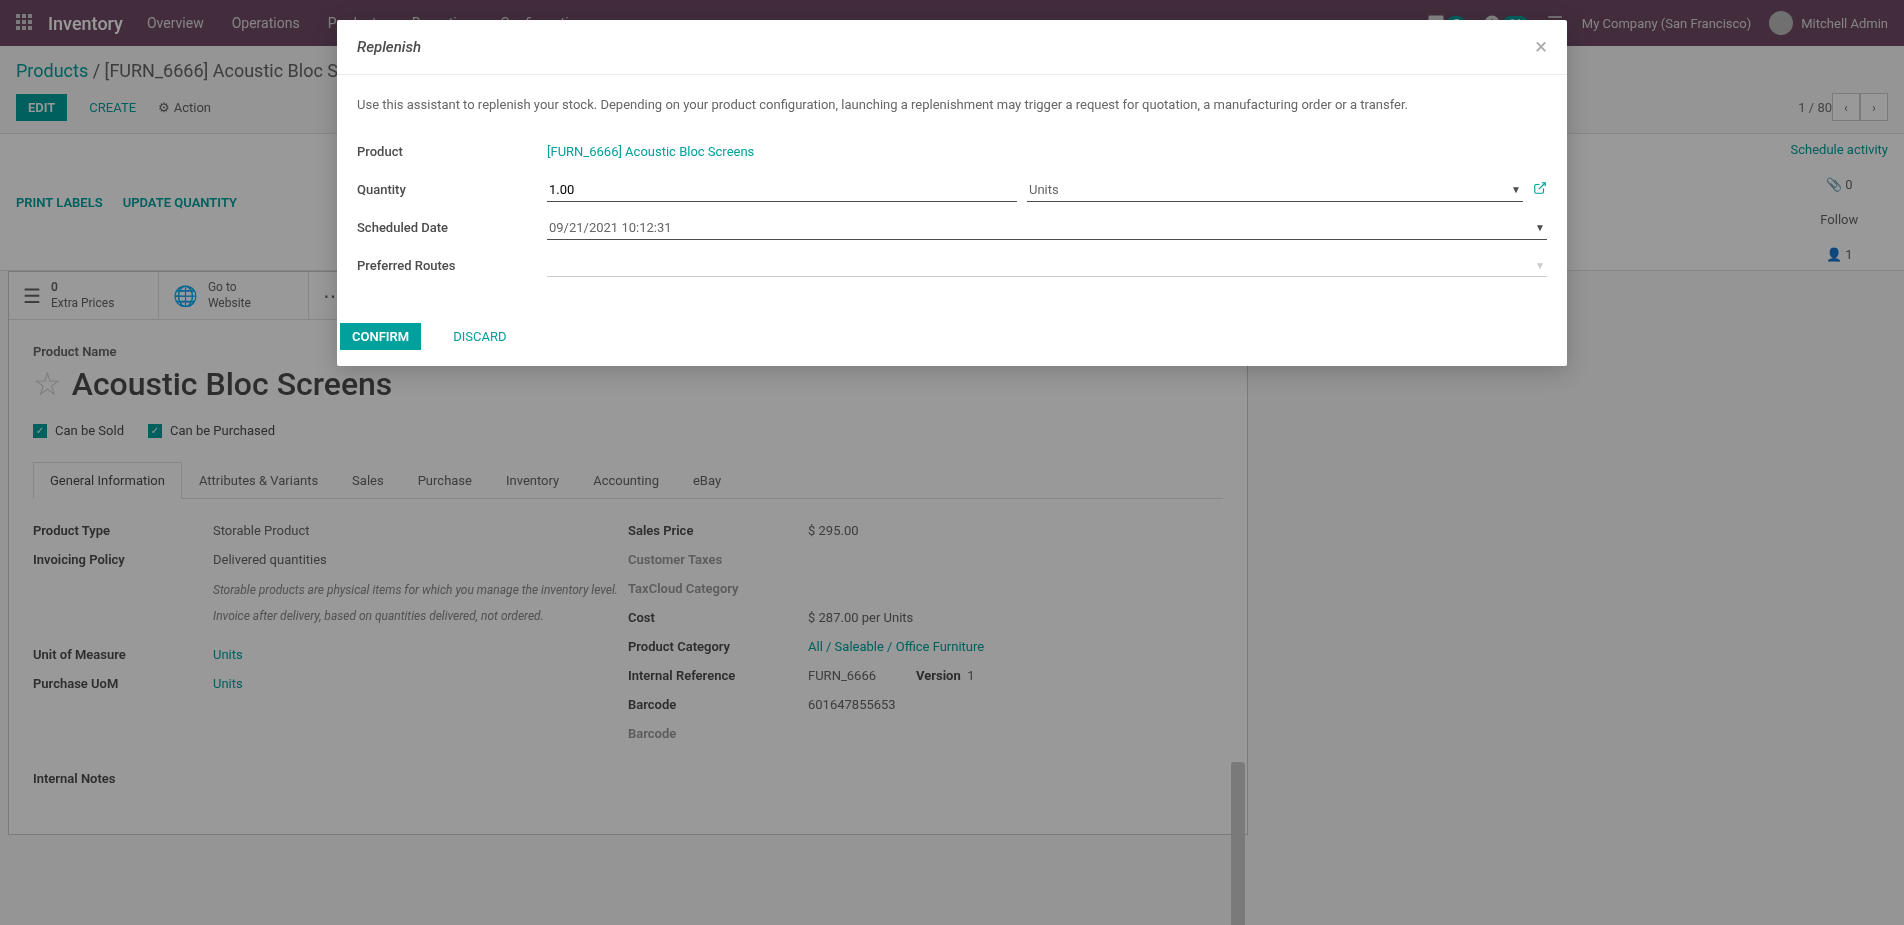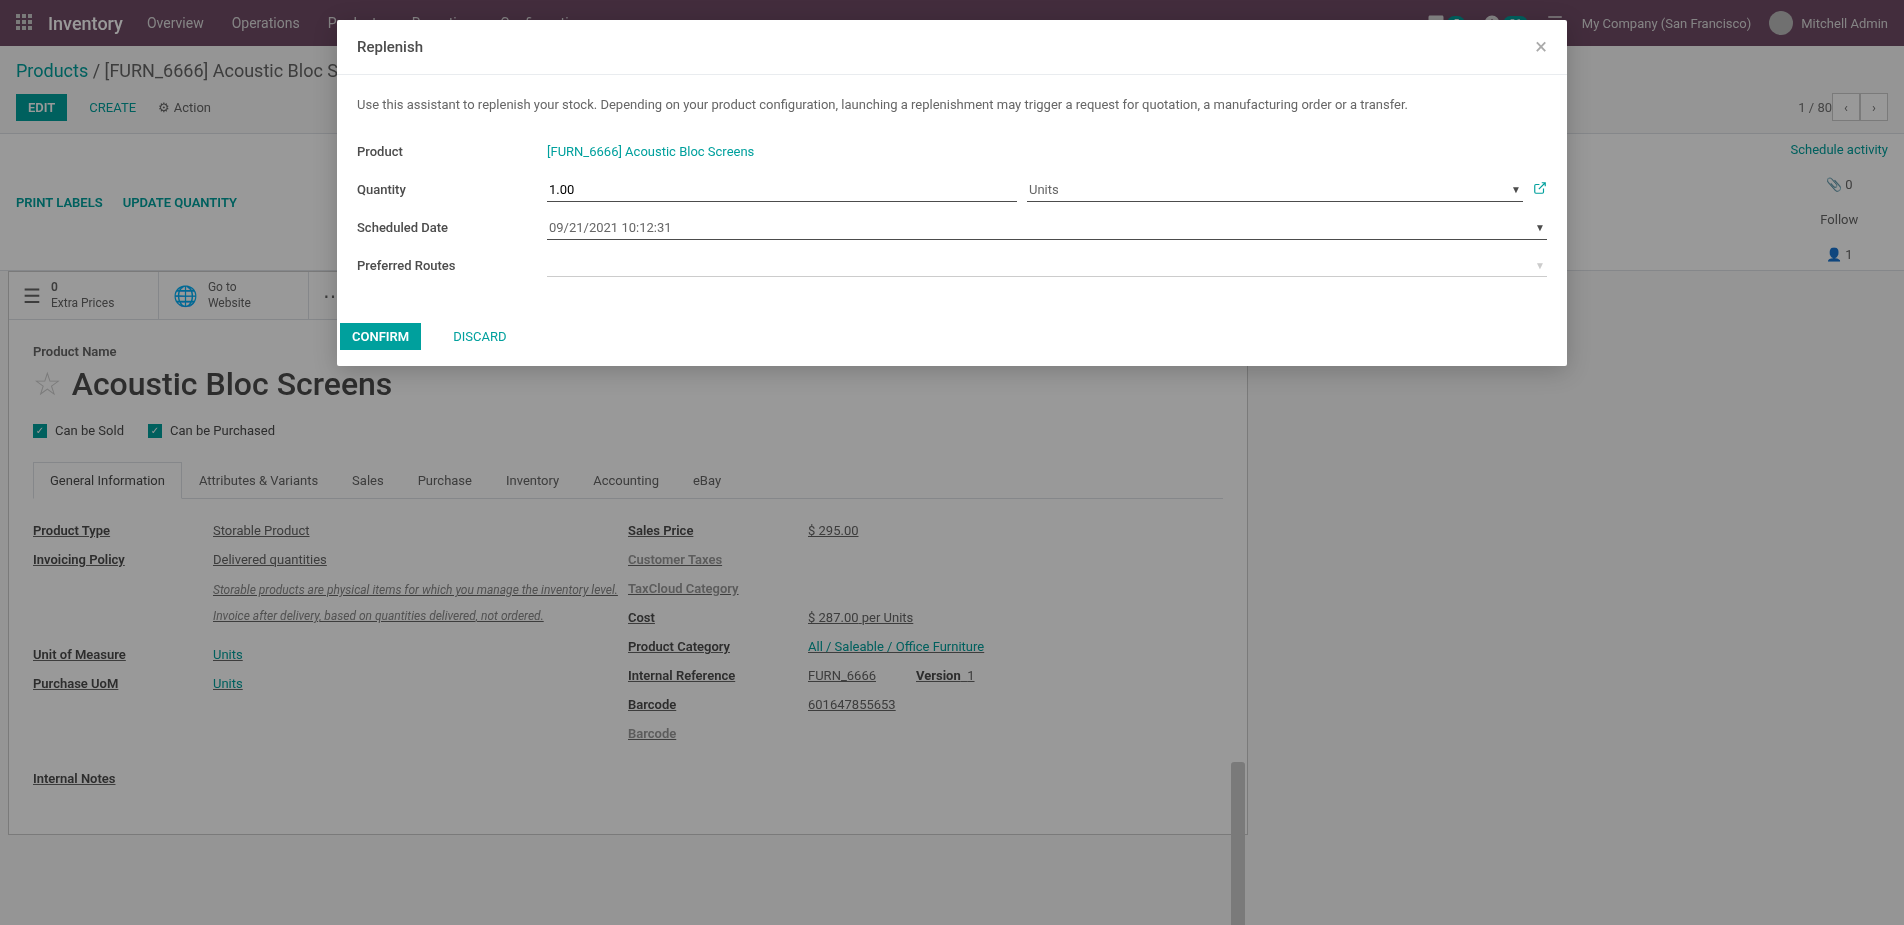--- a/index.html
+++ b/index.html
@@ -47,40 +47,40 @@
 .product-title .star { font-size: 32px; color: #ccc; }
 .product-title h1 { font-size: 32px; color: #4c4c4c; font-weight: 500; }
 .checks { display: flex; gap: 24px; margin-bottom: 24px; }
 .checks label { display: flex; align-items: center; gap: 8px; color: #4c4c4c; font-size: 13px; }
 .chk { width: 14px; height: 14px; background: #00A09D; display: inline-flex; align-items: center; justify-content: center; color: #fff; font-size: 10px; }
 
 .tabs { display: flex; border-bottom: 1px solid #dee2e6; }
 .tab { padding: 10px 16px; font-size: 13px; color: #666; cursor: pointer; border: 1px solid transparent; border-bottom: none; }
 .tab.active { border-color: #dee2e6; border-bottom: 1px solid #fff; margin-bottom: -1px; background: #fff; color: #4c4c4c; }
 
-.form-grid { display: flex; padding: 24px 0; text-decoration: underline; }
+.form-grid { display: flex; padding: 24px 0; }
 .form-col { flex: 1; }
 .form-row { display: flex; margin-bottom: 14px; }
 .form-row .lbl { width: 180px; font-size: 13px; color: #4c4c4c; font-weight: 600; }
 .form-row .val { flex: 1; font-size: 13px; color: #666; }
 .form-row .val a { color: #00A09D; text-decoration: none; }
 .help-text { font-style: italic; color: #888; font-size: 12px; line-height: 1.5; margin-bottom: 8px; }
 
 .section-label { font-size: 13px; color: #4c4c4c; font-weight: 600; margin-top: 20px; }
 
 
 .side-panel { width: 400px; padding: 18px 20px; font-size: 13px; color: #666; }
 .side-panel h4 { font-size: 13px; font-weight: 600; margin-bottom: 8px; color: #4c4c4c; }
 .side-panel .entry { margin-bottom: 4px; }
 
 
 .overlay { position: absolute; inset: 0; background: rgba(0,0,0,0.4); z-index: 100; }
 .modal { position: absolute; top: 20px; left: 50%; transform: translateX(-50%); width: 1230px; background: #fff; z-index: 101; border-radius: 2px; box-shadow: 0 5px 25px rgba(0,0,0,0.2); }
 .modal-header { padding: 16px 20px; border-bottom: 1px solid #e9ecef; display: flex; justify-content: space-between; align-items: center; }
-.modal-header h4 { font-size: 15px; font-weight: 500; color: #4c4c4c; }
+.modal-header h4 { font-size: 15px; font-weight: 500; color: #4c4c4c; font-style: italic; }
 .modal-header .close { font-size: 22px; color: #aaa; cursor: pointer; background: none; border: none; line-height: 1; }
 .modal-body { padding: 20px; }
 .modal-body p { font-size: 13px; color: #666; line-height: 1.5; margin-bottom: 20px; }
 .modal-form-row { display: flex; align-items: center; margin-bottom: 4px; min-height: 34px; }
 .modal-form-row .mlbl { width: 190px; font-size: 13px; color: #4c4c4c; font-weight: 500; }
 .modal-form-row .mval { flex: 1; display: flex; align-items: center; gap: 10px; }
 .modal-form-row .mval a { color: #00A09D; text-decoration: none; font-size: 13px; }
 .modal-form-row input.underline { border: none; border-bottom: 1px solid #4c4c4c; font-size: 13px; padding: 4px 2px; outline: none; width: 100%; background: transparent; }
 .modal-form-row .units-select { flex: 1; border: none; border-bottom: 1px solid #4c4c4c; font-size: 13px; padding: 4px 2px; display: flex; justify-content: space-between; align-items: center; cursor: pointer; }
 .modal-form-row .ext-link { color: #00A09D; font-size: 14px; cursor: pointer; }

